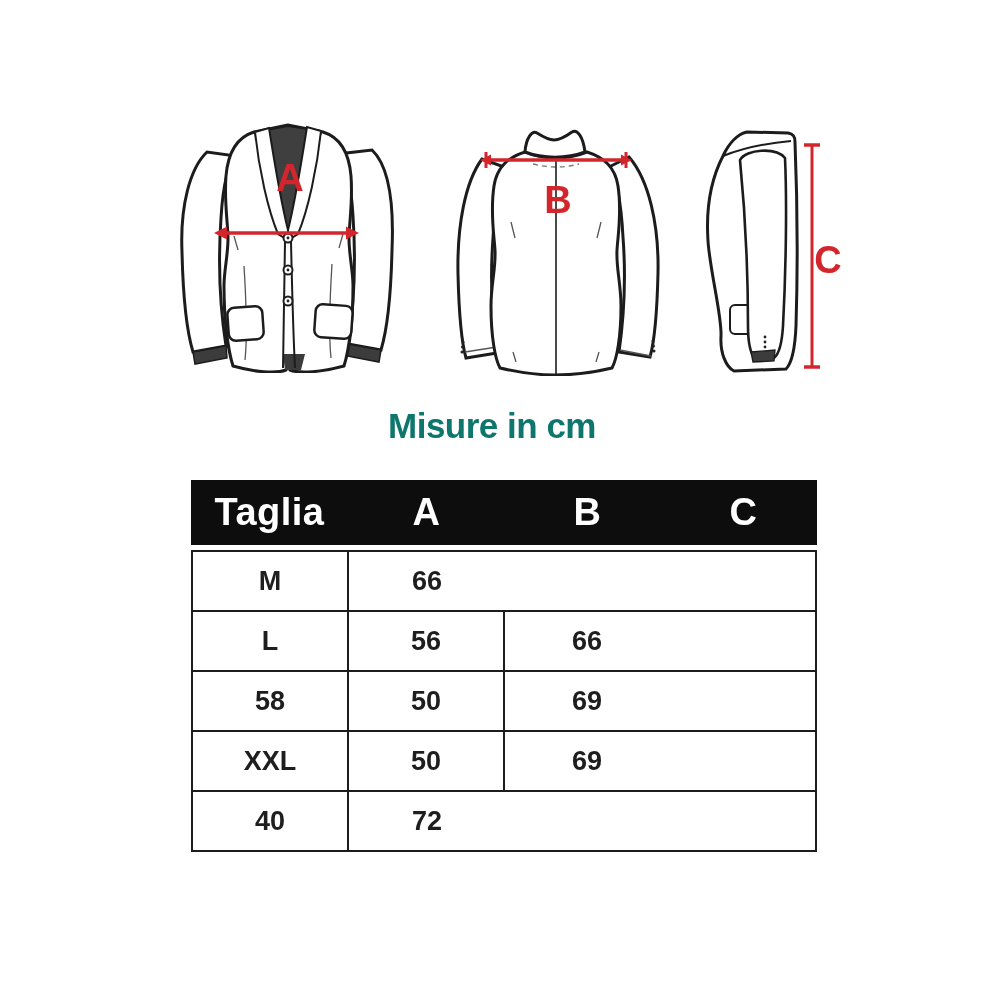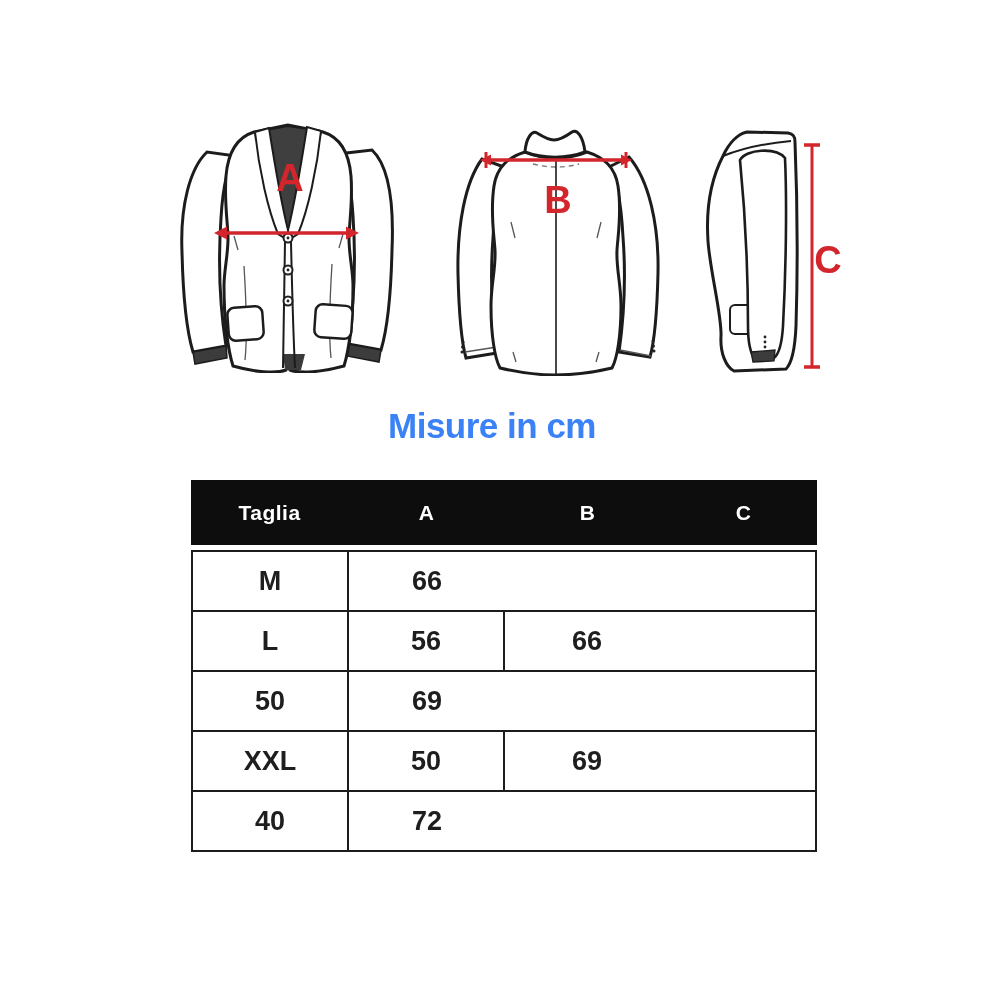--- a/index.html
+++ b/index.html
@@ -7,31 +7,31 @@
     position:relative;width:1000px;height:1000px;background:#ffffff;
     font-family:"Liberation Sans",sans-serif;overflow:hidden;
   }
   .fig{position:absolute;}
   #fig-front{left:172px;top:118px;width:230px;height:255px;}
   #fig-back {left:453px;top:126px;width:235px;height:250px;}
   #fig-side {left:698px;top:121px;width:158px;height:256px;}
 
   .page-title{
     position:absolute;left:0;right:16px;top:406px;text-align:center;
-    font-size:35px;font-weight:bold;color:#3b82f6;letter-spacing:-0.5px;
+    font-size:35px;font-weight:bold;color:#0f766e;letter-spacing:-0.5px;
   }
 
   .size-table{position:absolute;left:191px;top:480px;width:626px;}
   .st-head{
     height:65px;background:#0d0d0d;color:#ffffff;
     display:grid;grid-template-columns:157fr 157fr 165fr 147fr;
     align-items:center;
   }
   .st-head .hc{
-    text-align:center;font-size:21px;font-weight:bold;letter-spacing:0.5px;
+    text-align:center;font-size:38px;font-weight:bold;letter-spacing:0.5px;
   }
   .st-body{
     margin-top:5px;border:2px solid #1c1c1c;background:#ffffff;
   }
   .st-row{
     display:grid;grid-template-columns:157fr 157fr 165fr 147fr;
     height:58px;border-bottom:2px solid #1c1c1c;
   }
   .st-row:last-child{border-bottom:none;}
   .st-row .c{
@@ -169,20 +169,21 @@
       <div class="st-row">
         <div class="c">M</div>
         <div class="c">66</div>
       </div>
       <div class="st-row">
         <div class="c">L</div>
         <div class="c">56</div>
         <div class="c">66</div>
       </div>
       <div class="st-row">
+        <div class="c">58</div>
         <div class="c">50</div>
         <div class="c">69</div>
       </div>
       <div class="st-row">
         <div class="c">XXL</div>
         <div class="c">50</div>
         <div class="c">69</div>
       </div>
       <div class="st-row">
         <div class="c">40</div>

